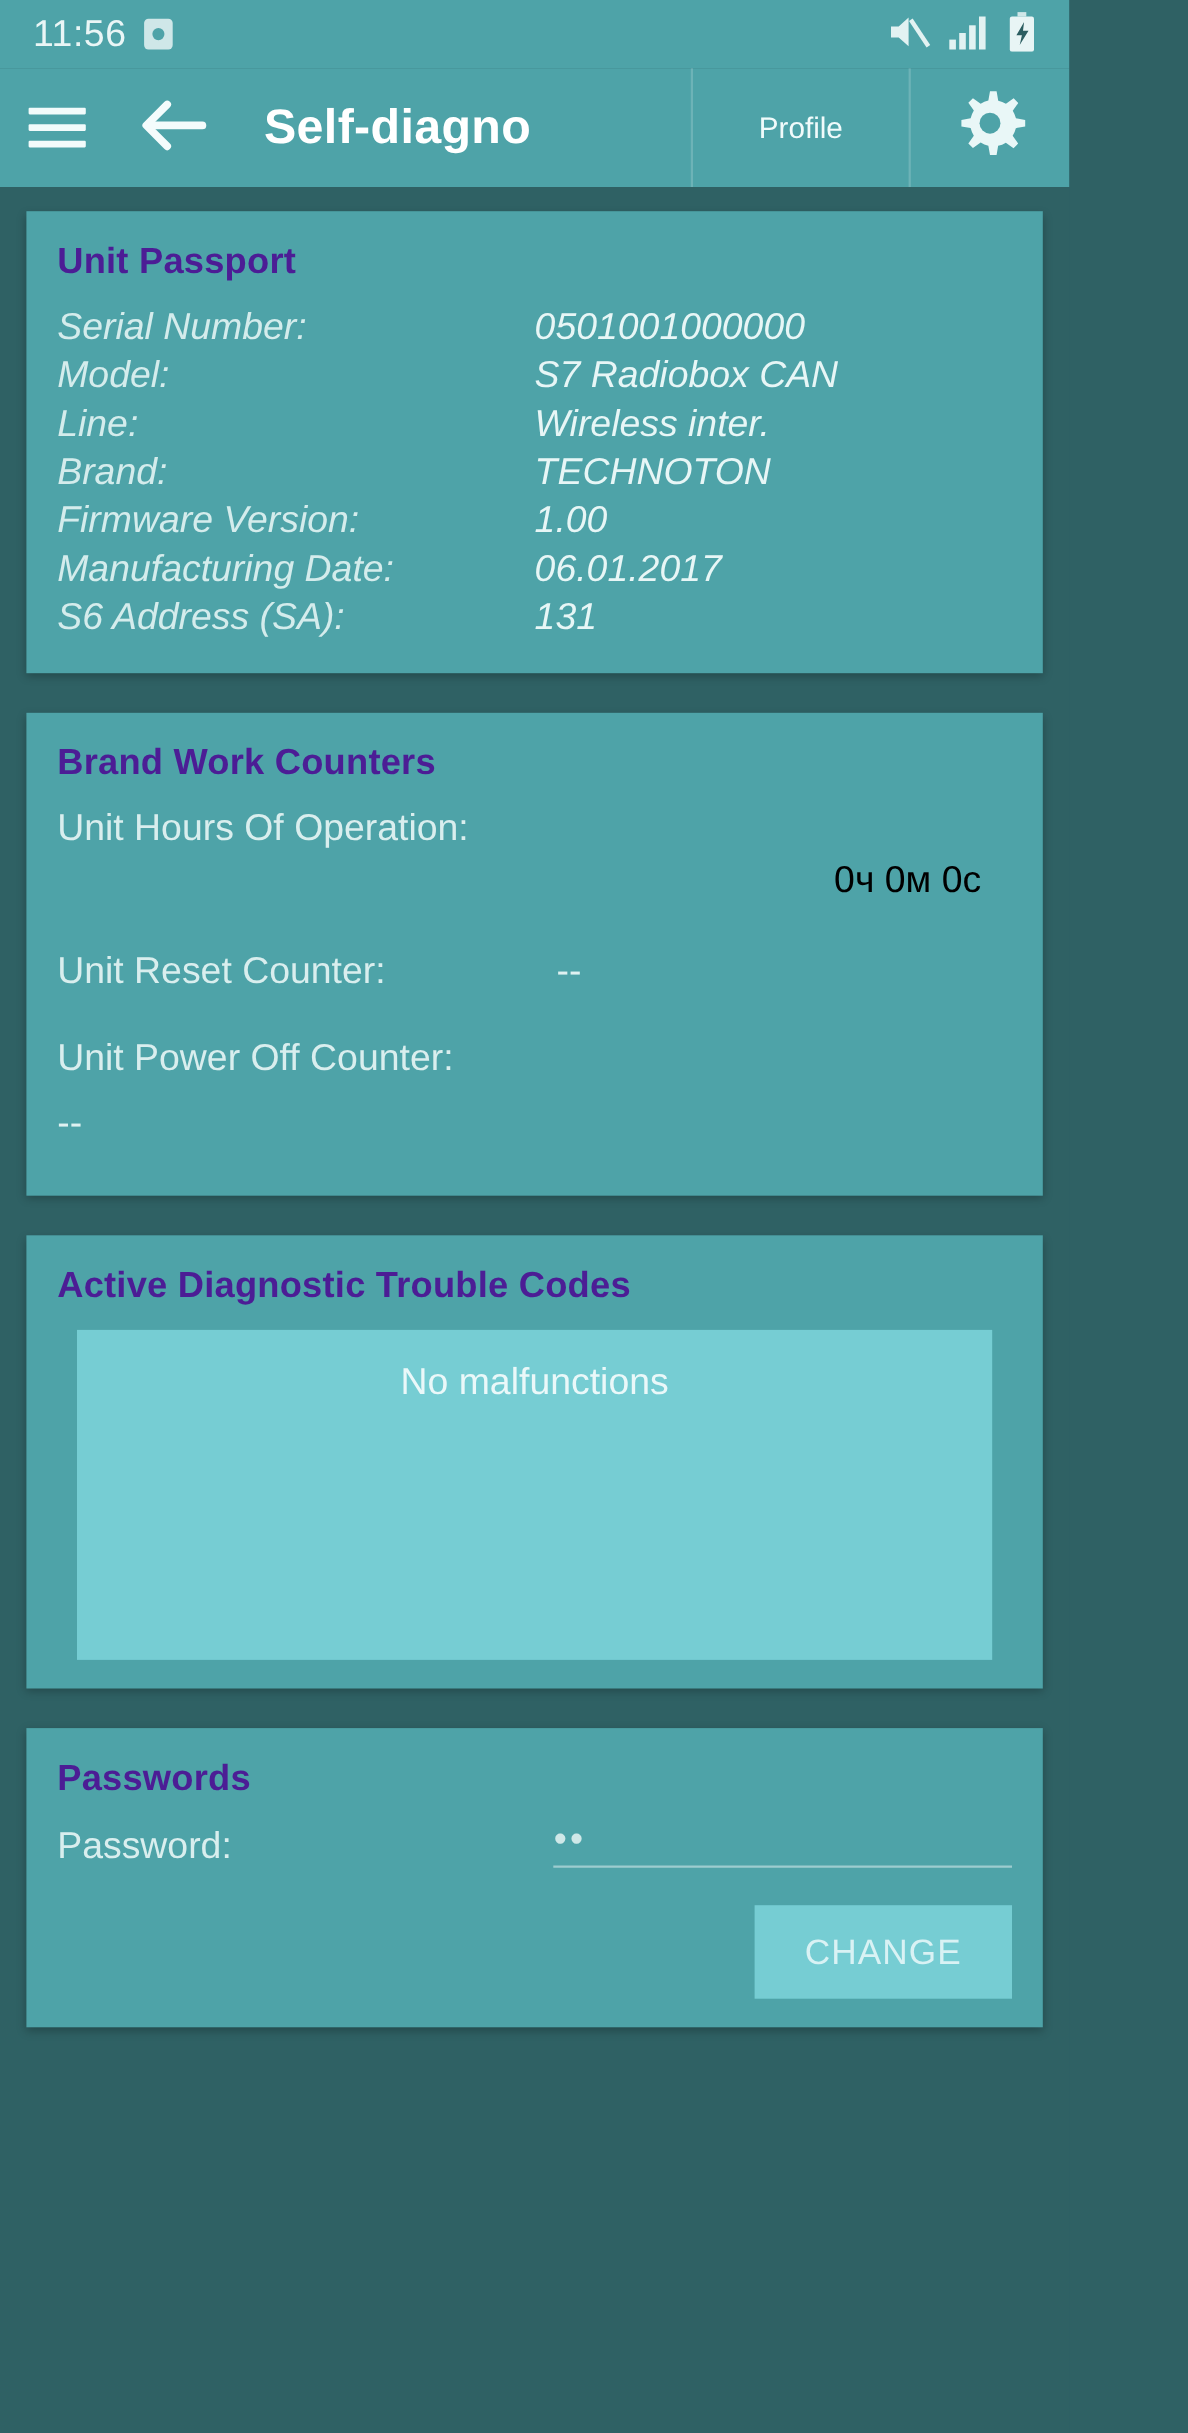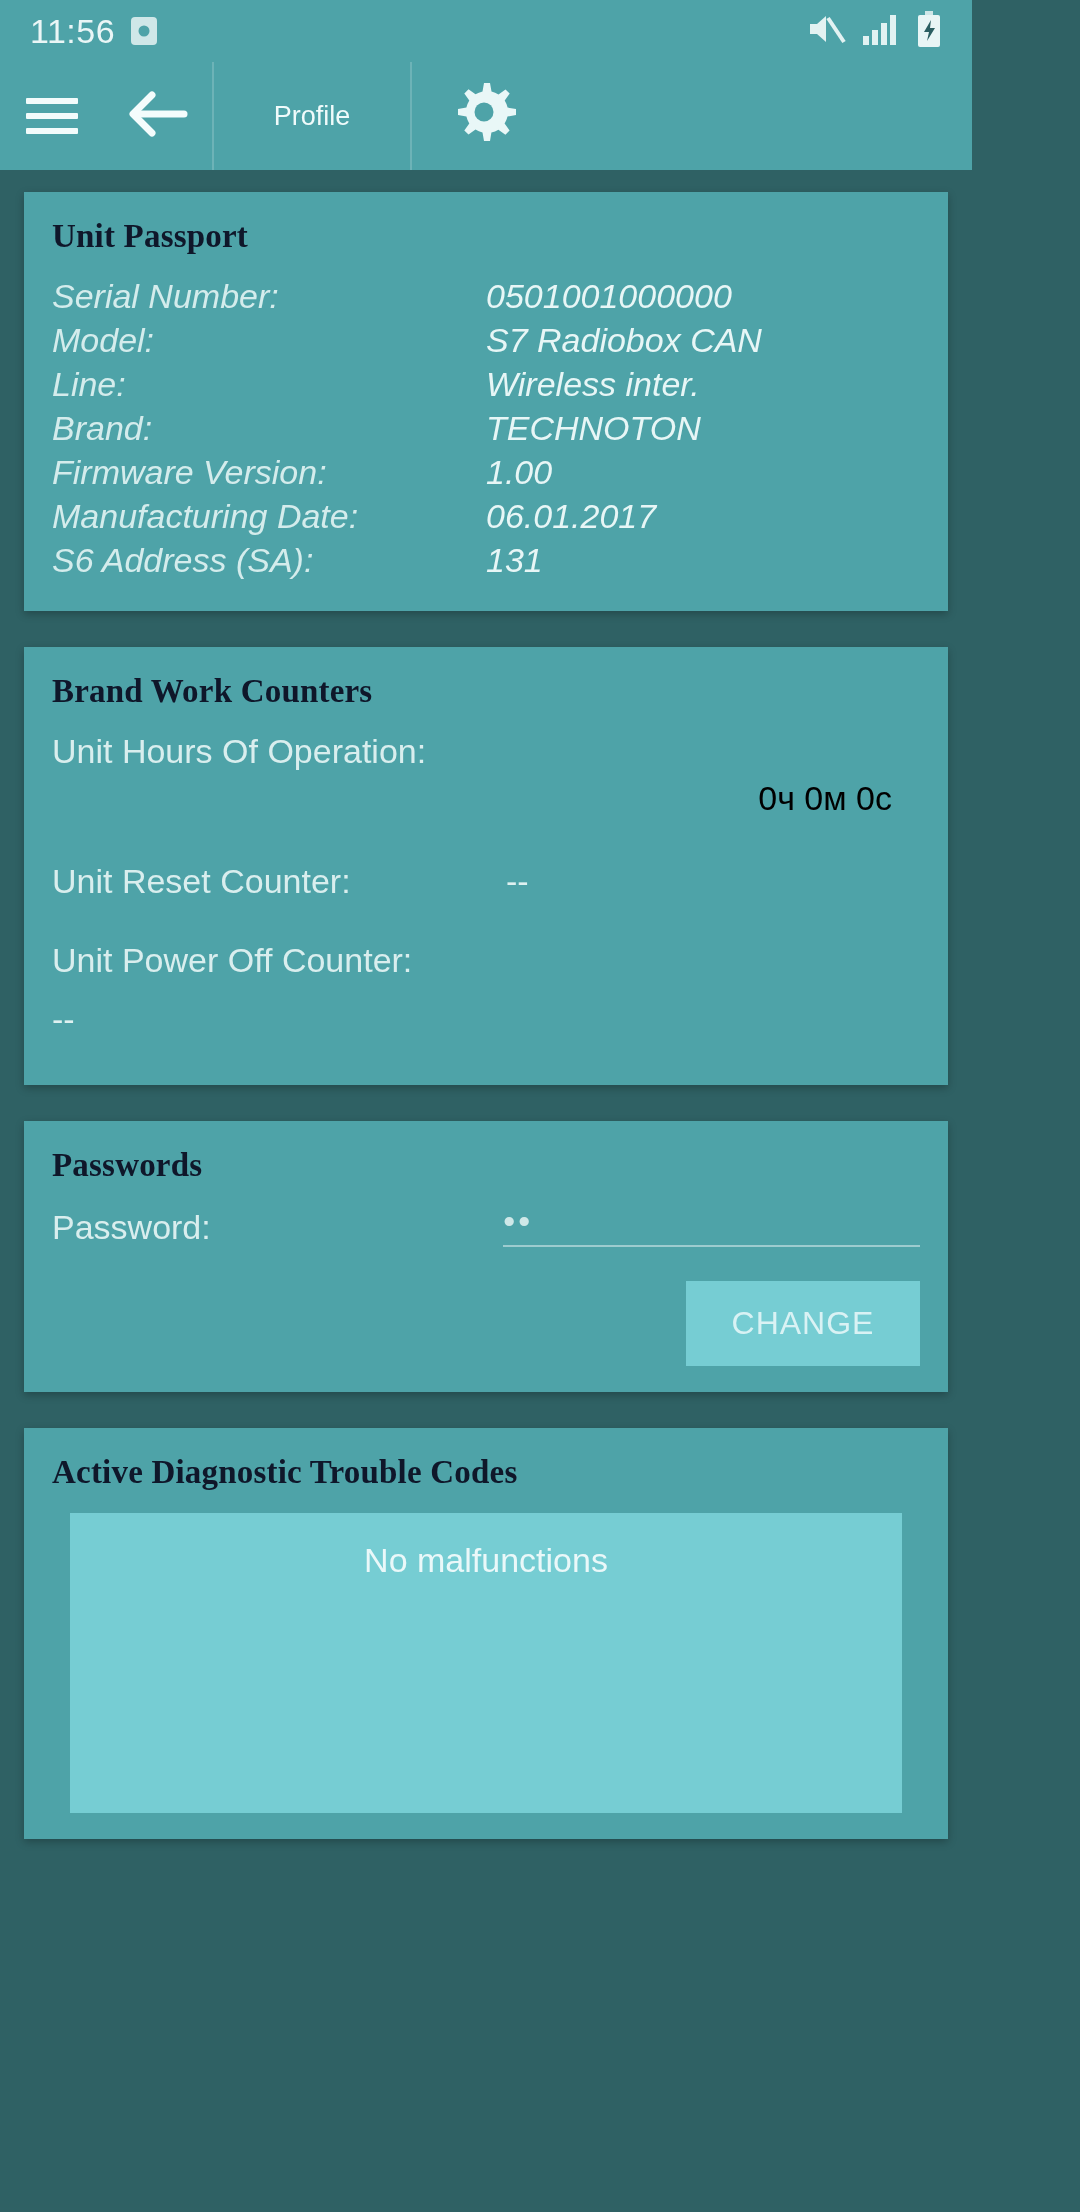--- a/index.html
+++ b/index.html
@@ -53,23 +53,22 @@
   .ab-gear{ width:144px; height:108px; }
 
   
   .content{ padding:22px 24px 0 24px; }
   .card{
     background:#4ea3a8; margin-bottom:36px;
     box-shadow:0 3px 8px rgba(0,0,0,.25);
     padding:26px 28px 26px 28px;
   }
   .card-title{
-    color:#0f172a; font-size:33px; font-weight:bold; letter-spacing:.2px;
+    color:#4c1d95; font-size:33px; font-weight:bold; letter-spacing:.2px;
     margin-bottom:22px;
-    font-family:Liberation Serif, serif;
   }
   .row{ display:flex; align-items:baseline; margin-bottom:5px;font-style:italic; }
   .row .k{ color:#d4ecec; font-size:34px; width:50%; font-weight:normal; }
   .row .v{ color:#e7f6f6; font-size:34px; flex:1; }
 
   
   .wc-label{ color:#d9eeee; font-size:34px; margin-bottom:8px; }
   .wc-bigval{ color:#000000; font-size:34px; text-align:right; padding-right:28px; margin-bottom:44px; }
   .wc-row{ display:flex; align-items:baseline; margin-bottom:40px;gap:20px; }
   .wc-row .k{ color:#d9eeee; font-size:34px; width:50%; }
@@ -140,20 +139,21 @@
       </span>
     </div>
     <div class="ab-btn ab-back">
       <span>
         <svg width="64" height="54" viewBox="0 0 64 54">
           <path d="M58 27 H10" stroke="#f4fcfc" stroke-width="7" stroke-linecap="round"></path>
           <path d="M26 8 L7 27 L26 46" stroke="#f4fcfc" stroke-width="7" fill="none" stroke-linecap="round" stroke-linejoin="round"></path>
         </svg>
       </span>
     </div>
+    <div class="ab-title">Self-diagno</div>
     <div class="ab-profile">Profile</div>
     <div class="ab-btn ab-gear">
       <span>
         <svg width="70" height="70" viewBox="0 0 70 70">
           <path fill="#e9f7f7" d="M35 4 l6 0 1.5 8.5 a24 24 0 0 1 7 2.9 l7-5 4.2 4.2 -5 7 a24 24 0 0 1 2.9 7 L67 30 l0 6 -8.5 1.5 a24 24 0 0 1 -2.9 7 l5 7 -4.2 4.2 -7-5 a24 24 0 0 1 -7 2.9 L41 62 l-6 0 -1.5-8.5 a24 24 0 0 1 -7-2.9 l-7 5 -4.2-4.2 5-7 a24 24 0 0 1 -2.9-7 L9 36 l0-6 8.4-1.5 a24 24 0 0 1 2.9-7 l-5-7 4.2-4.2 7 5 a24 24 0 0 1 7-2.9 Z"></path>
           <circle cx="35" cy="33" r="9.5" fill="#4ea3a8"></circle>
         </svg>
       </span>
     </div>
   </div>
@@ -203,35 +203,35 @@
         <div class="k">Unit Reset Counter:</div>
         <div class="v">--</div>
       </div>
       <div class="wc-row">
         <div class="k">Unit Power Off Counter:</div>
         <div class="v">--</div>
       </div>
     </div>
 
     <div class="card">
+      <div class="card-title">Active Diagnostic Trouble Codes</div>
+      <div class="dtc-body">
+        <div class="dtc-msg">No malfunctions</div>
+      </div>
+    </div>
+
+    <div class="card">
       <div class="card-title">Passwords</div>
 
       <div class="pw-row">
         <div class="pw-label">Password:</div>
         <div class="pw-field">
           <div class="pw-dots">••</div>
         </div>
       </div>
 
       <div class="pw-actions">
         <button class="btn-change">CHANGE</button>
       </div>
     </div>
 
-    <div class="card">
-      <div class="card-title">Active Diagnostic Trouble Codes</div>
-      <div class="dtc-body">
-        <div class="dtc-msg">No malfunctions</div>
-      </div>
-    </div>
-
   </div>
 </div>
 
 </body></html>

